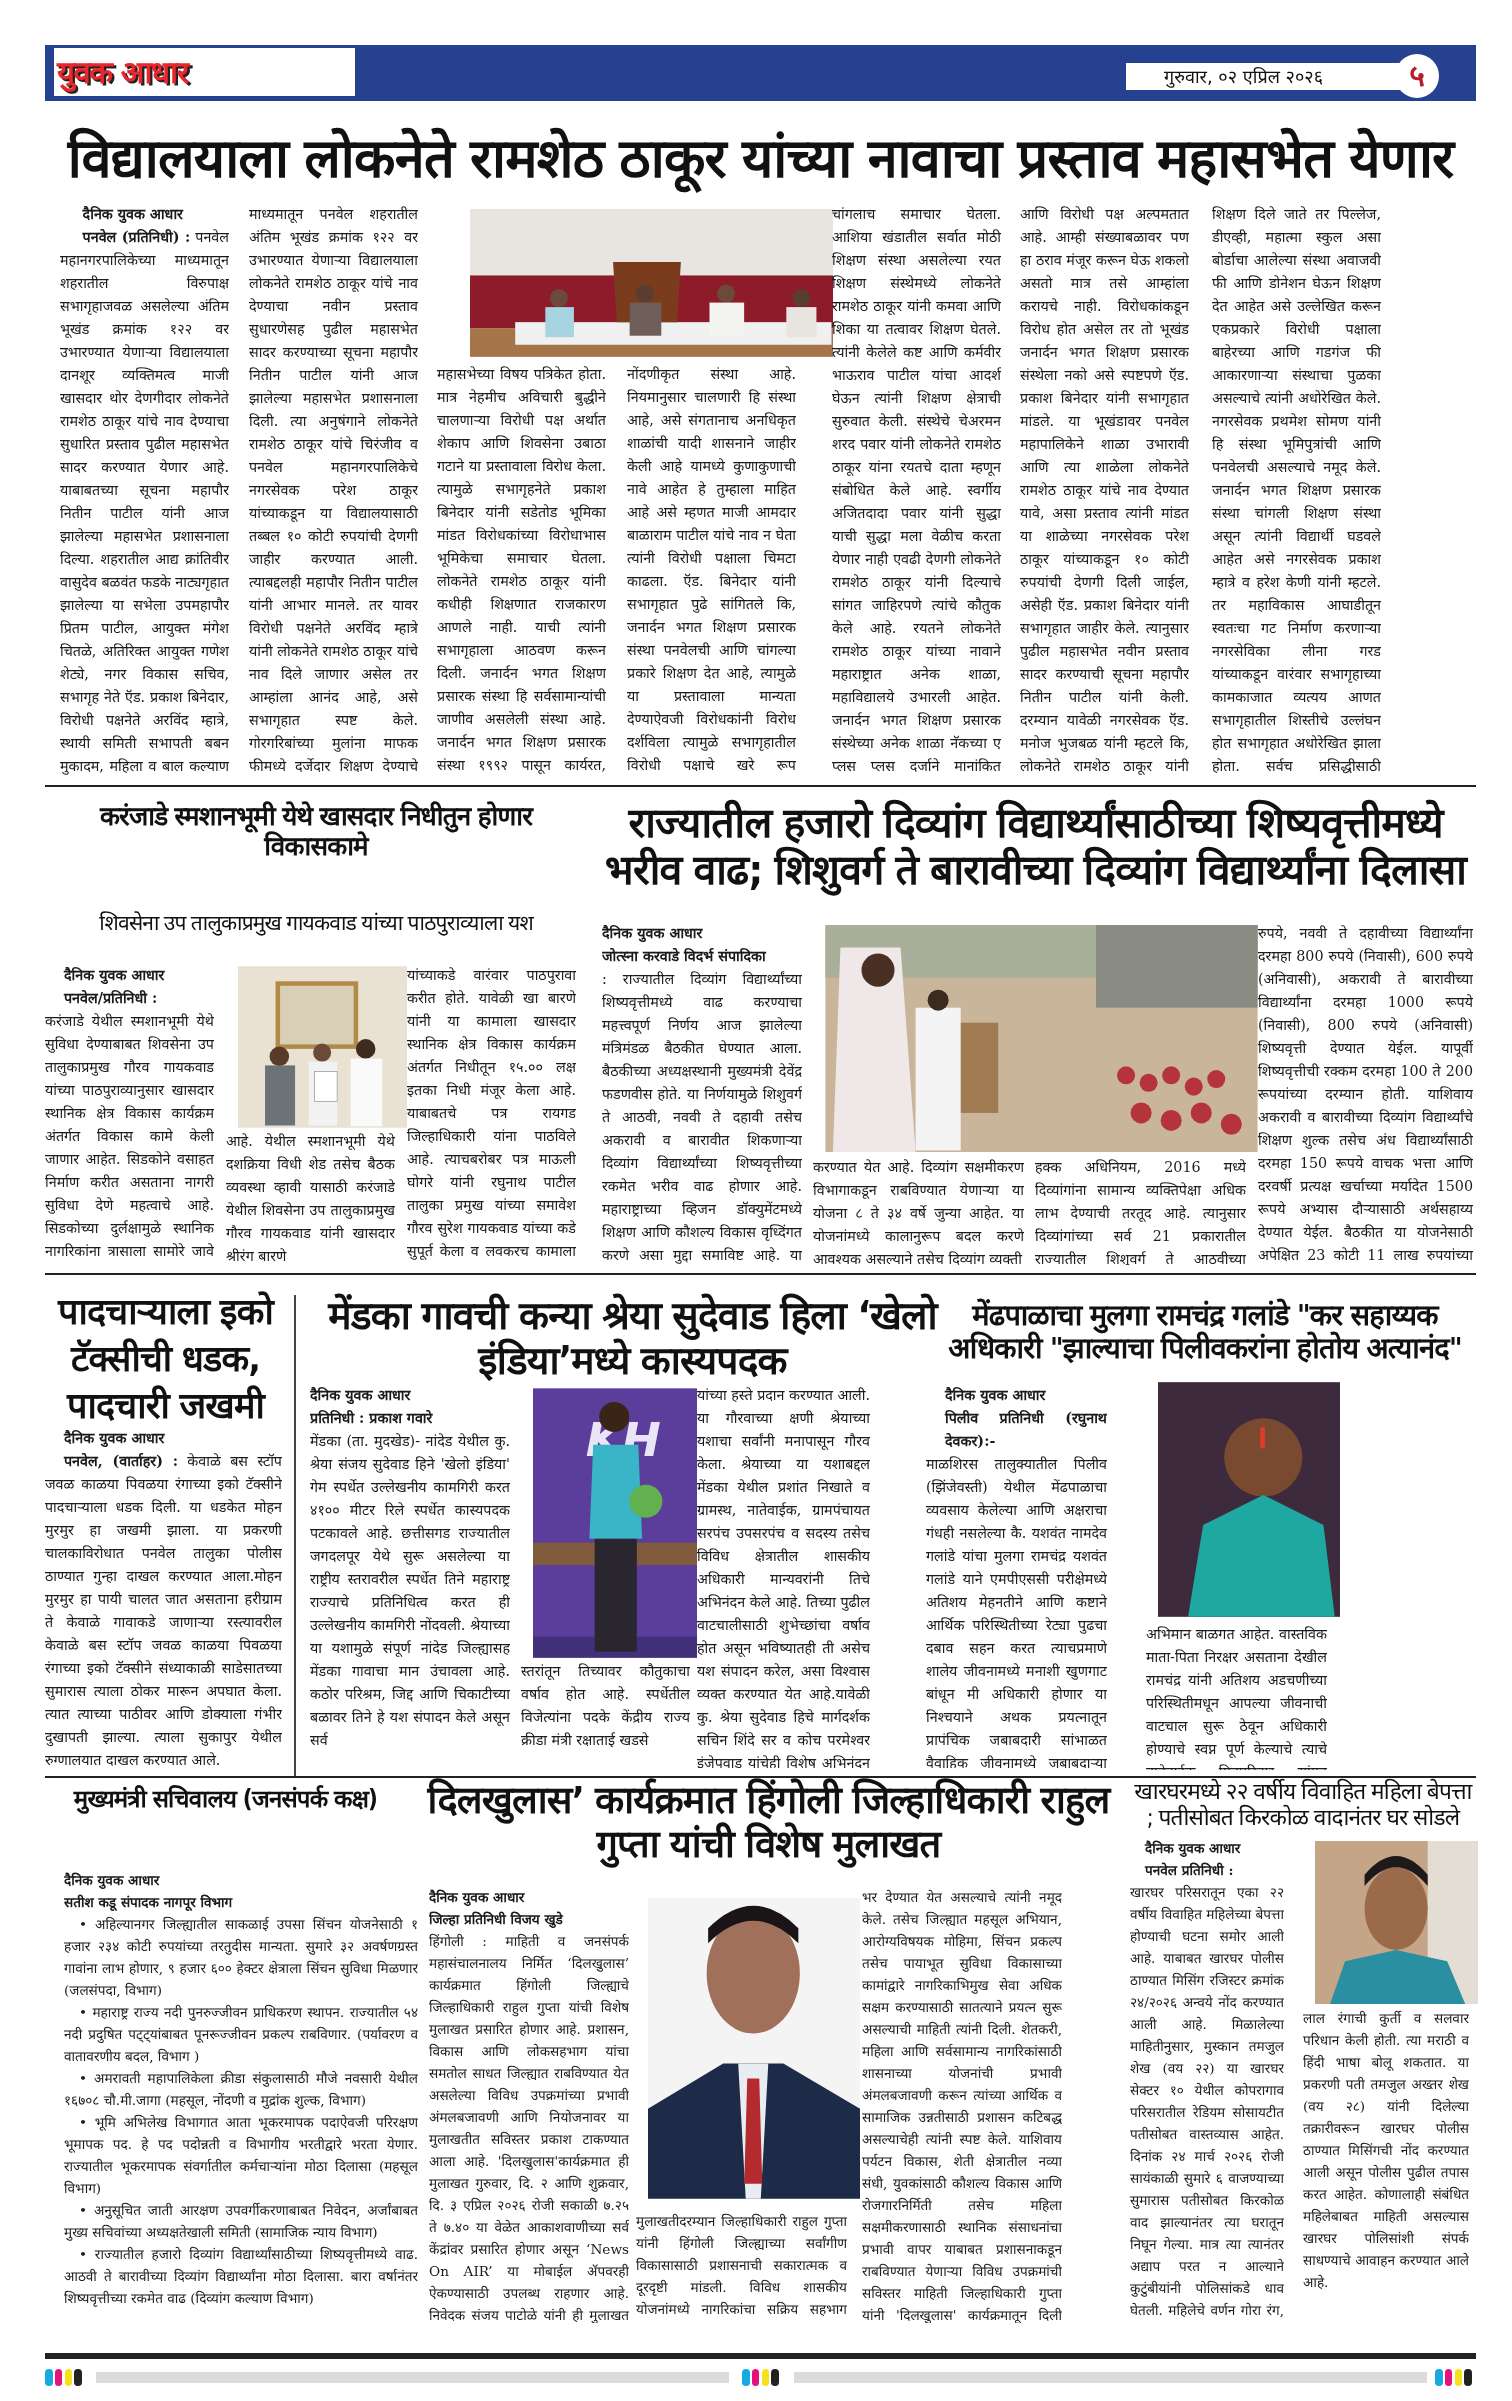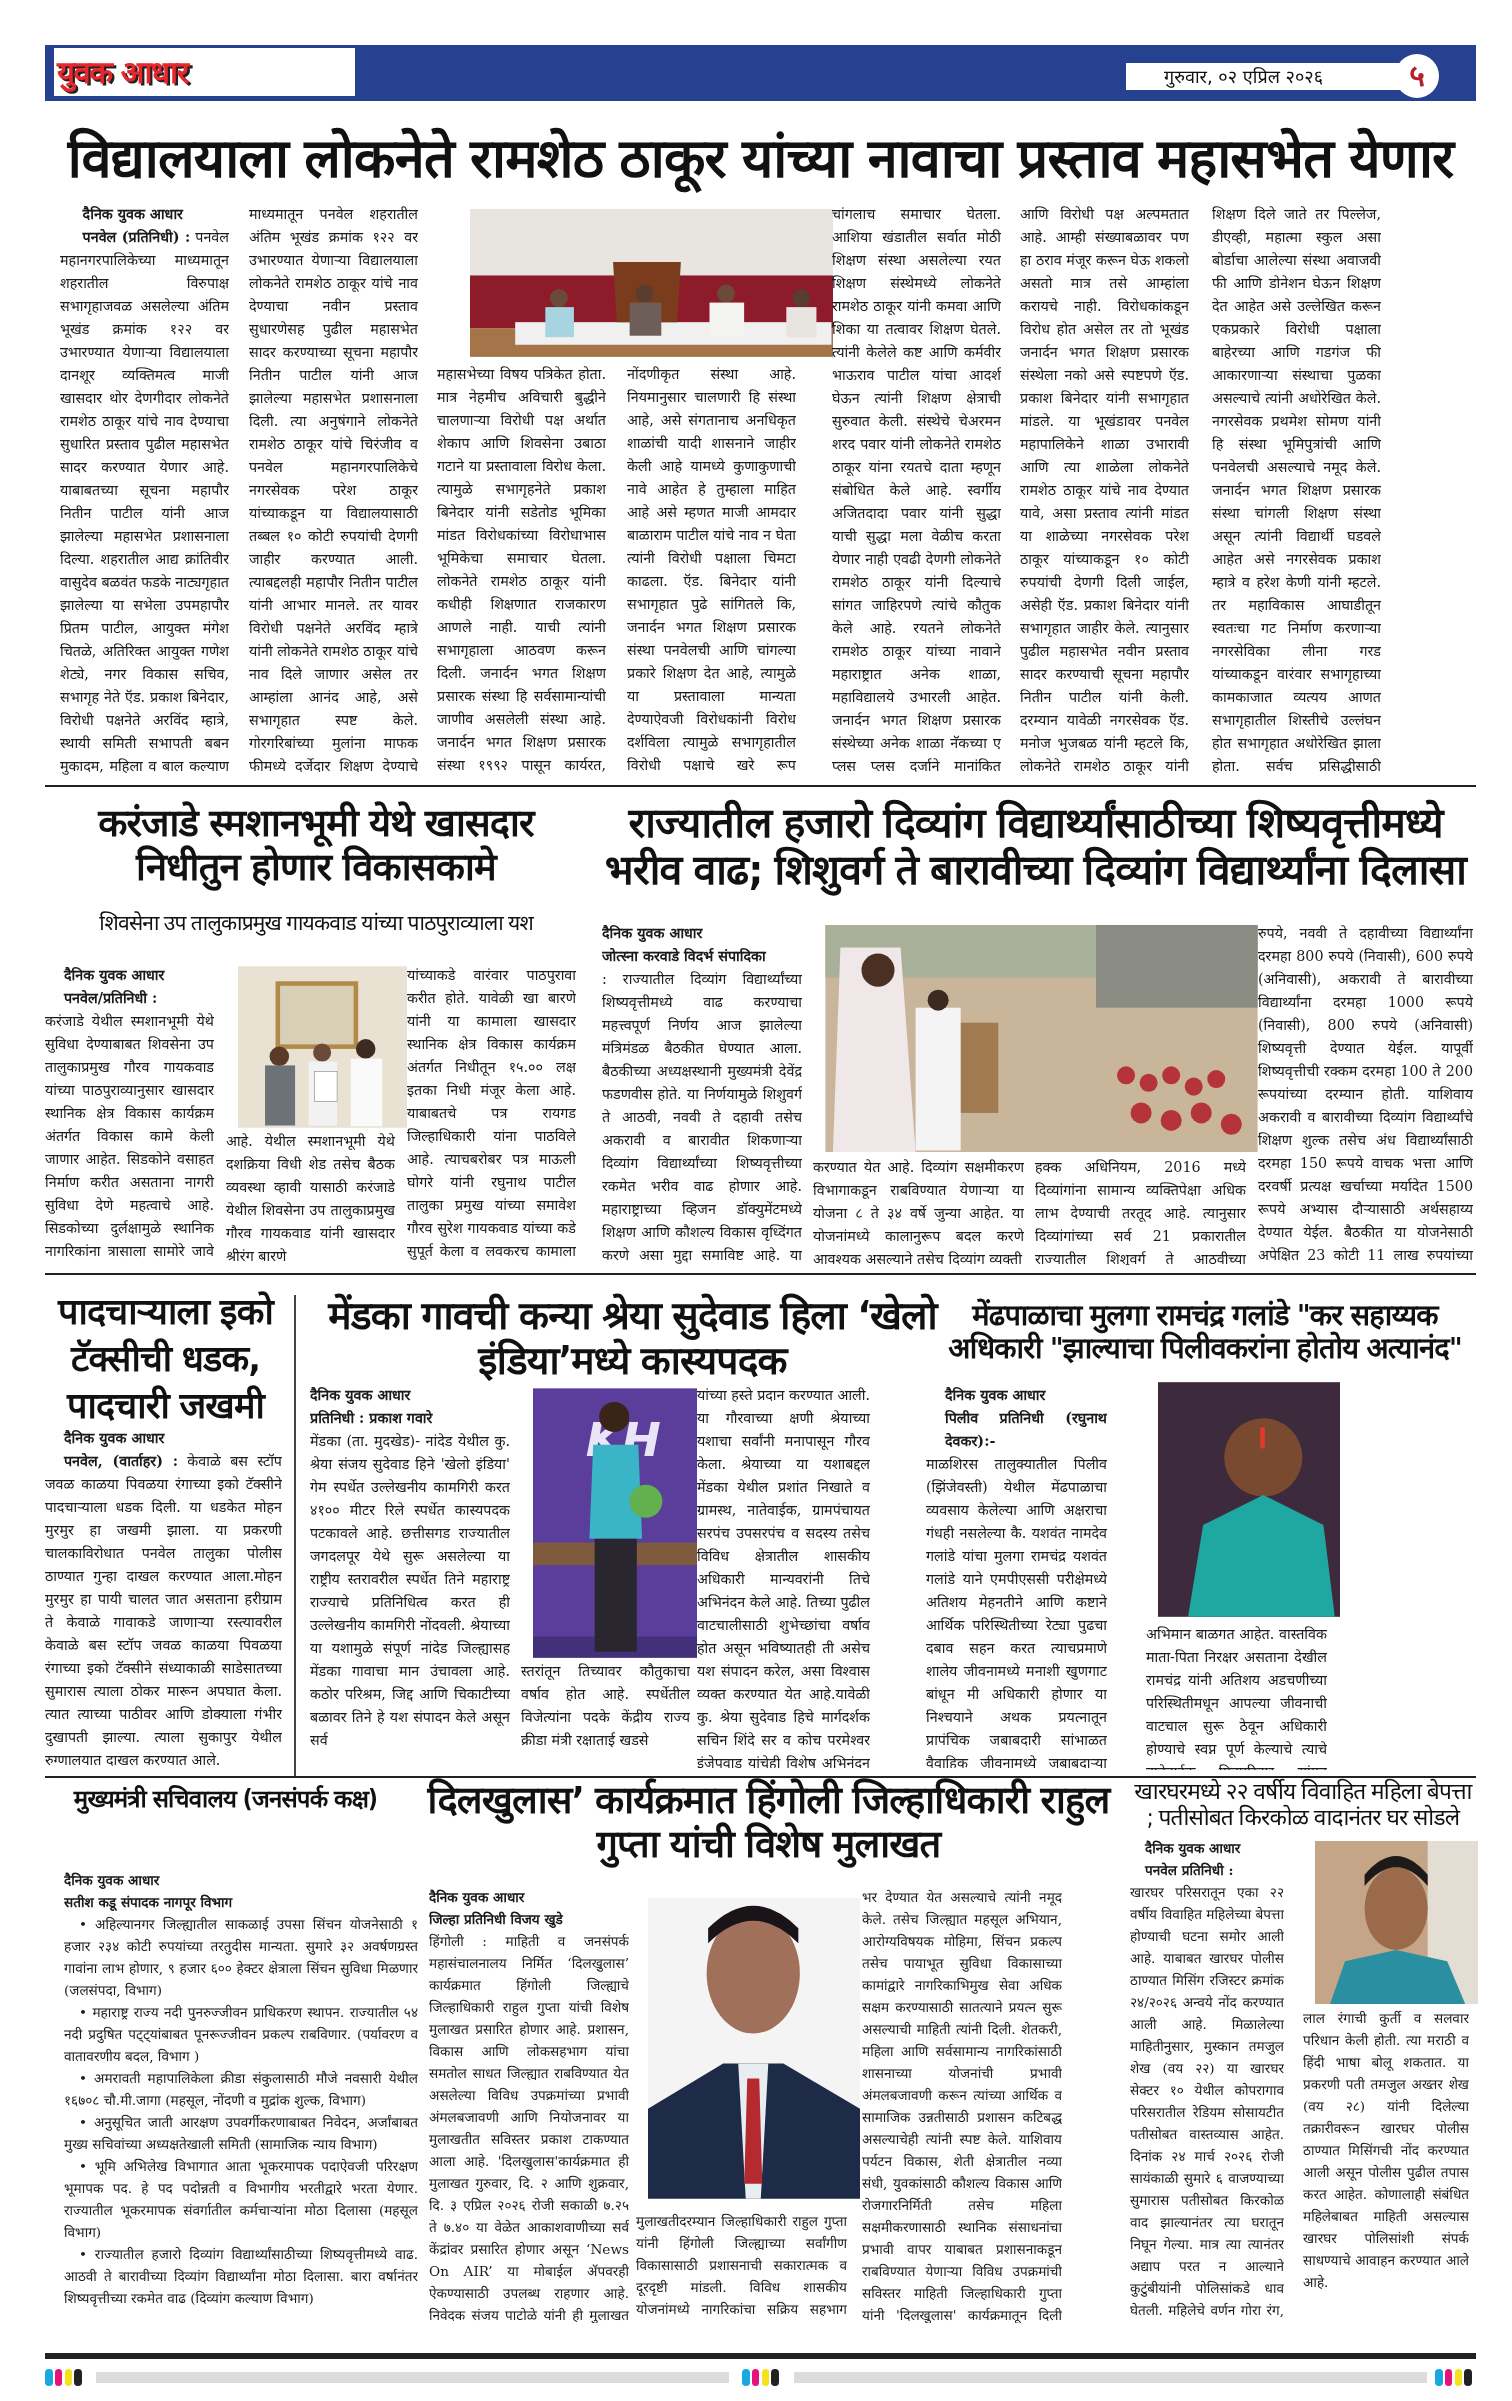--- a/index.html
+++ b/index.html
@@ -61,21 +61,21 @@
       <rect x="420" y="130" width="40" height="40" fill="#e8e4e0"></rect>
   </svg>
 </div>
 <div class="abs col" style="left:437px;top:363px;width:169px;height:413px;">महासभेच्या विषय पत्रिकेत होता. मात्र नेहमीच अविचारी बुद्धीने चालणाऱ्या विरोधी पक्ष अर्थात शेकाप आणि शिवसेना उबाठा गटाने या प्रस्तावाला विरोध केला. त्यामुळे सभागृहनेते प्रकाश बिनेदार यांनी सडेतोड भूमिका मांडत विरोधकांच्या विरोधाभास भूमिकेचा समाचार घेतला. लोकनेते रामशेठ ठाकूर यांनी कधीही शिक्षणात राजकारण आणले नाही. याची त्यांनी सभागृहाला आठवण करून दिली. जनार्दन भगत शिक्षण प्रसारक संस्था हि सर्वसामान्यांची जाणीव असलेली संस्था आहे. जनार्दन भगत शिक्षण प्रसारक संस्था १९९२ पासून कार्यरत, अधिकृत आणि</div>
 <div class="abs col" style="left:627px;top:363px;width:169px;height:413px;">नोंदणीकृत संस्था आहे. नियमानुसार चालणारी हि संस्था आहे, असे संगतानाच अनधिकृत शाळांची यादी शासनाने जाहीर केली आहे यामध्ये कुणाकुणाची नावे आहेत हे तुम्हाला माहित आहे असे म्हणत माजी आमदार बाळाराम पाटील यांचे नाव न घेता त्यांनी विरोधी पक्षाला चिमटा काढला. ऍड. बिनेदार यांनी सभागृहात पुढे सांगितले कि, जनार्दन भगत शिक्षण प्रसारक संस्था पनवेलची आणि चांगल्या प्रकारे शिक्षण देत आहे, त्यामुळे या प्रस्तावाला मान्यता देण्याऐवजी विरोधकांनी विरोध दर्शविला त्यामुळे सभागृहातील विरोधी पक्षाचे खरे रूप सभागृहात आले आणि</div>
 <div class="abs col" style="left:832px;top:203px;width:169px;height:572px;">चांगलाच समाचार घेतला. आशिया खंडातील सर्वात मोठी शिक्षण संस्था असलेल्या रयत शिक्षण संस्थेमध्ये लोकनेते रामशेठ ठाकूर यांनी कमवा आणि शिका या तत्वावर शिक्षण घेतले. त्यांनी केलेले कष्ट आणि कर्मवीर भाऊराव पाटील यांचा आदर्श घेऊन त्यांनी शिक्षण क्षेत्राची सुरुवात केली. संस्थेचे चेअरमन शरद पवार यांनी लोकनेते रामशेठ ठाकूर यांना रयतचे दाता म्हणून संबोधित केले आहे. स्वर्गीय अजितदादा पवार यांनी सुद्धा याची सुद्धा मला वेळीच करता येणार नाही एवढी देणगी लोकनेते रामशेठ ठाकूर यांनी दिल्याचे सांगत जाहिरपणे त्यांचे कौतुक केले आहे. रयतने लोकनेते रामशेठ ठाकूर यांच्या नावाने महाराष्ट्रात अनेक शाळा, महाविद्यालये उभारली आहेत. जनार्दन भगत शिक्षण प्रसारक संस्थेच्या अनेक शाळा नॅकच्या ए प्लस प्लस दर्जाने मानांकित आहेत. असे असतानाही विरोधीपक्षाकडून चांगल्या कामाला विरोध केला जात असेल तर तो कदापिही योग्य नाही. आमचे ५९ नगरसेवक आहेत</div>
 <div class="abs col" style="left:1020px;top:203px;width:169px;height:572px;">आणि विरोधी पक्ष अल्पमतात आहे. आम्ही संख्याबळावर पण हा ठराव मंजूर करून घेऊ शकलो असतो मात्र तसे आम्हांला करायचे नाही. विरोधकांकडून विरोध होत असेल तर तो भूखंड जनार्दन भगत शिक्षण प्रसारक संस्थेला नको असे स्पष्टपणे ऍड. प्रकाश बिनेदार यांनी सभागृहात मांडले. या भूखंडावर पनवेल महापालिकेने शाळा उभारावी आणि त्या शाळेला लोकनेते रामशेठ ठाकूर यांचे नाव देण्यात यावे, असा प्रस्ताव त्यांनी मांडत या शाळेच्या नगरसेवक परेश ठाकूर यांच्याकडून १० कोटी रुपयांची देणगी दिली जाईल, असेही ऍड. प्रकाश बिनेदार यांनी सभागृहात जाहीर केले. त्यानुसार पुढील महासभेत नवीन प्रस्ताव सादर करण्याची सूचना महापौर नितीन पाटील यांनी केली. दरम्यान यावेळी नगरसेवक ऍड. मनोज भुजबळ यांनी म्हटले कि, लोकनेते रामशेठ ठाकूर यांनी शिक्षणासाठी आजपर्यंत दीडशे कोटी रुपयेहून अधिक देणगी दिली आहे.जनार्दन भगत शिक्षण संस्थेत डोनेशन घेतले जात नाही माफक फीमध्ये</div>
 <div class="abs col" style="left:1212px;top:203px;width:169px;height:572px;">शिक्षण दिले जाते तर पिल्लेज, डीएव्ही, महात्मा स्कुल असा बोर्डाचा आलेल्या संस्था अवाजवी फी आणि डोनेशन घेऊन शिक्षण देत आहेत असे उल्लेखित करून एकप्रकारे विरोधी पक्षाला बाहेरच्या आणि गडगंज फी आकारणाऱ्या संस्थाचा पुळका असल्याचे त्यांनी अधोरेखित केले. नगरसेवक प्रथमेश सोमण यांनी हि संस्था भूमिपुत्रांची आणि पनवेलची असल्याचे नमूद केले. जनार्दन भगत शिक्षण प्रसारक संस्था चांगली शिक्षण संस्था असून त्यांनी विद्यार्थी घडवले आहेत असे नगरसेवक प्रकाश म्हात्रे व हरेश केणी यांनी म्हटले. तर महाविकास आघाडीतून स्वतःचा गट निर्माण करणाऱ्या नगरसेविका लीना गरड यांच्याकडून वारंवार सभागृहाच्या कामकाजात व्यत्यय आणत सभागृहातील शिस्तीचे उल्लंघन होत सभागृहात अधोरेखित झाला होता. सर्वच प्रसिद्धीसाठी आटापिटा न करता शिस्तीने सभागृहाचे काम चालावे, अशी सूचना यावेळी त्यांनी महापौर यांना केले.</div>
 <div class="abs rule" style="left:45px;top:785px;width:1431px;height:2.3px;"></div>
 
-<div class="abs headline" style="left:45px;top:802px;width:542px;font-size:38px;">करंजाडे स्मशानभूमी येथे खासदार निधीतुन होणार विकासकामे</div>
+<div class="abs headline" style="left:45px;top:802px;width:542px;font-size:26px;">करंजाडे स्मशानभूमी येथे खासदार निधीतुन होणार विकासकामे</div>
 <div class="abs headline" style="left:45px;top:911px;width:542px;font-size:21px;font-weight:normal;">शिवसेना उप तालुकाप्रमुख गायकवाड यांच्या पाठपुराव्याला यश</div>
 <div class="abs col" style="left:45px;top:964px;width:169px;height:301px;">
   <div class="byline" style="padding-left:19px">दैनिक युवक आधार</div>
   <div class="byline" style="padding-left:19px">पनवेल/प्रतिनिधी :</div>
   <div>करंजाडे येथील स्मशानभूमी येथे सुविधा देण्याबाबत शिवसेना उप तालुकाप्रमुख गौरव गायकवाड यांच्या पाठपुराव्यानुसार खासदार स्थानिक क्षेत्र विकास कार्यक्रम अंतर्गत विकास कामे केली जाणार आहेत. सिडकोने वसाहत निर्माण करीत असताना नागरी सुविधा देणे महत्वाचे आहे. सिडकोच्या दुर्लक्षामुळे स्थानिक नागरिकांना त्रासाला सामोरे जावे लागत</div>
 </div>
 <div class="abs photo" style="left:226px;top:966px;width:169px;height:162px;">
   <svg width="169" height="162" viewBox="0 0 225 215">
     <rect width="225" height="215" fill="#e9e2d2"></rect>
     <rect x="50" y="20" width="110" height="90" fill="#b08a46"></rect>
@@ -172,22 +172,22 @@
 <div class="abs rule" style="left:45px;top:1776px;width:1431px;height:2.3px;"></div>
 
 <div class="abs headline" style="left:45px;top:1783px;width:361px;font-size:24px;line-height:1.35;">मुख्यमंत्री सचिवालय (जनसंपर्क कक्ष)</div>
 <div class="abs col" style="left:64px;top:1869px;width:354px;height:452px;font-size:13.6px;line-height:22px;">
   <div class="byline">दैनिक युवक आधार</div>
   <div class="byline">सतीश कडू संपादक नागपूर विभाग</div>
   <div id="cm-bullets">
       <div style="text-indent: 15px;">• अहिल्यानगर जिल्ह्यातील साकळाई उपसा सिंचन योजनेसाठी १ हजार २३४ कोटी रुपयांच्या तरतुदीस मान्यता. सुमारे ३२ अवर्षणग्रस्त गावांना लाभ होणार, ९ हजार ६०० हेक्टर क्षेत्राला सिंचन सुविधा मिळणार (जलसंपदा, विभाग)</div>
       <div style="text-indent: 15px;">• महाराष्ट्र राज्य नदी पुनरुज्जीवन प्राधिकरण स्थापन. राज्यातील ५४ नदी प्रदुषित पट्ट्यांबाबत पूनरूज्जीवन प्रकल्प राबविणार. (पर्यावरण व वातावरणीय बदल, विभाग )</div>
       <div style="text-indent: 15px;">• अमरावती महापालिकेला क्रीडा संकुलासाठी मौजे नवसारी येथील १६७०८ चौ.मी.जागा (महसूल, नोंदणी व मुद्रांक शुल्क, विभाग)</div>
+      <div style="text-indent: 15px;">• भूमि अभिलेख विभागात आता भूकरमापक पदाऐवजी परिरक्षण भूमापक पद. हे पद पदोन्नती व विभागीय भरतीद्वारे भरता येणार. राज्यातील भूकरमापक संवर्गातील कर्मचाऱ्यांना मोठा दिलासा (महसूल विभाग)</div>
       <div style="text-indent: 15px;">• अनुसूचित जाती आरक्षण उपवर्गीकरणाबाबत निवेदन, अर्जांबाबत मुख्य सचिवांच्या अध्यक्षतेखाली समिती (सामाजिक न्याय विभाग)</div>
-      <div style="text-indent: 15px;">• भूमि अभिलेख विभागात आता भूकरमापक पदाऐवजी परिरक्षण भूमापक पद. हे पद पदोन्नती व विभागीय भरतीद्वारे भरता येणार. राज्यातील भूकरमापक संवर्गातील कर्मचाऱ्यांना मोठा दिलासा (महसूल विभाग)</div>
       <div style="text-indent: 15px;">• राज्यातील हजारो दिव्यांग विद्यार्थ्यांसाठीच्या शिष्यवृत्तीमध्ये वाढ. आठवी ते बारावीच्या दिव्यांग विद्यार्थ्यांना मोठा दिलासा. बारा वर्षानंतर शिष्यवृत्तीच्या रकमेत वाढ (दिव्यांग कल्याण विभाग)</div>
     </div>
 </div>
 
 <div class="abs headline" style="left:422px;top:1779px;width:693px;font-size:38px;">दिलखुलास’ कार्यक्रमात हिंगोली जिल्हाधिकारी राहुल गुप्ता यांची विशेष मुलाखत</div>
 <div class="abs col" style="left:429px;top:1886px;width:200px;height:437px;font-size:13.6px;line-height:22px;">
   <div class="byline">दैनिक युवक आधार</div>
   <div class="byline">जिल्हा प्रतिनिधी विजय खुडे</div>
   <div>हिंगोली : माहिती व जनसंपर्क महासंचालनालय निर्मित ‘दिलखुलास’ कार्यक्रमात हिंगोली जिल्ह्याचे जिल्हाधिकारी राहुल गुप्ता यांची विशेष मुलाखत प्रसारित होणार आहे. प्रशासन, विकास आणि लोकसहभाग यांचा समतोल साधत जिल्ह्यात राबविण्यात येत असलेल्या विविध उपक्रमांच्या प्रभावी अंमलबजावणी आणि नियोजनावर या मुलाखतीत सविस्तर प्रकाश टाकण्यात आला आहे. 'दिलखुलास'कार्यक्रमात ही मुलाखत गुरुवार, दि. २ आणि शुक्रवार, दि. ३ एप्रिल २०२६ रोजी सकाळी ७.२५ ते ७.४० या वेळेत आकाशवाणीच्या सर्व केंद्रांवर प्रसारित होणार असून ‘News On AIR’ या मोबाईल ॲपवरही ऐकण्यासाठी उपलब्ध राहणार आहे. निवेदक संजय पाटोळे यांनी ही मुलाखत घेतली आहे.</div>
 </div>

